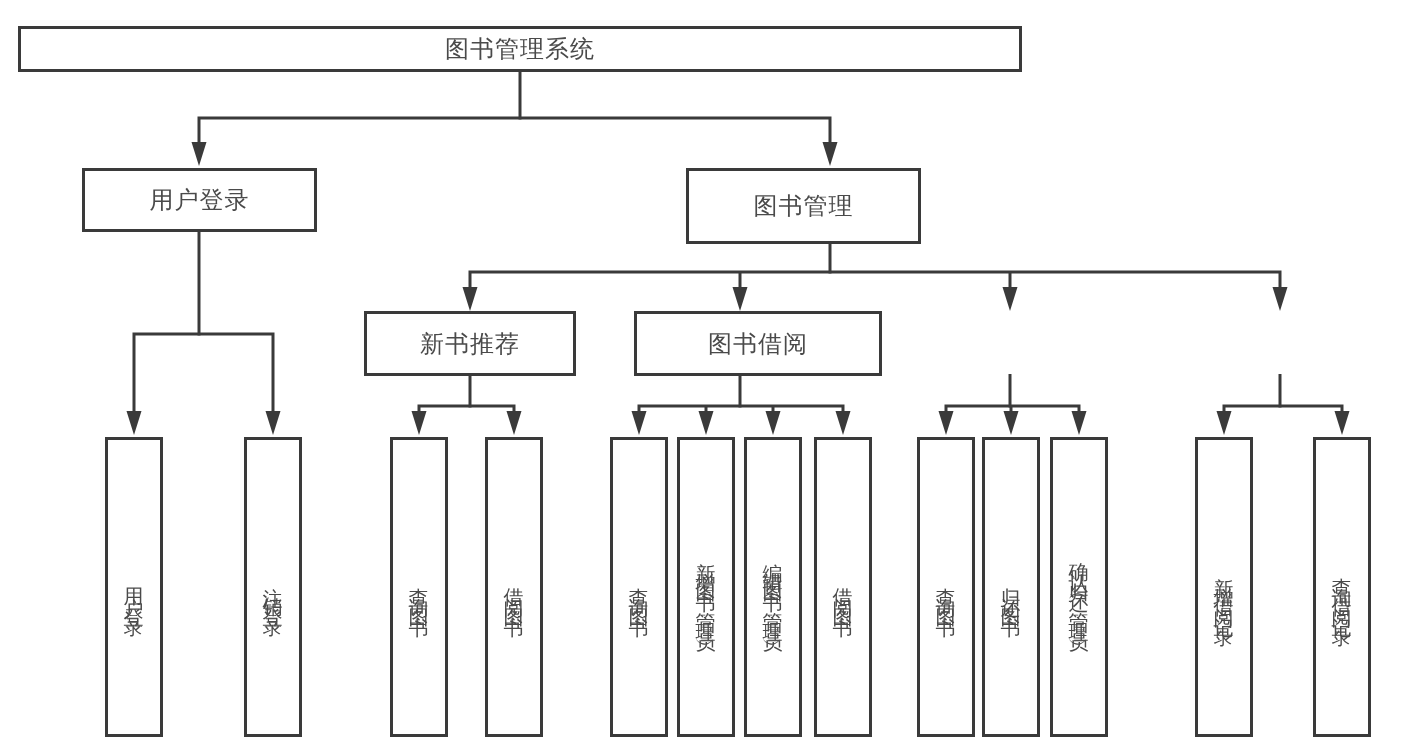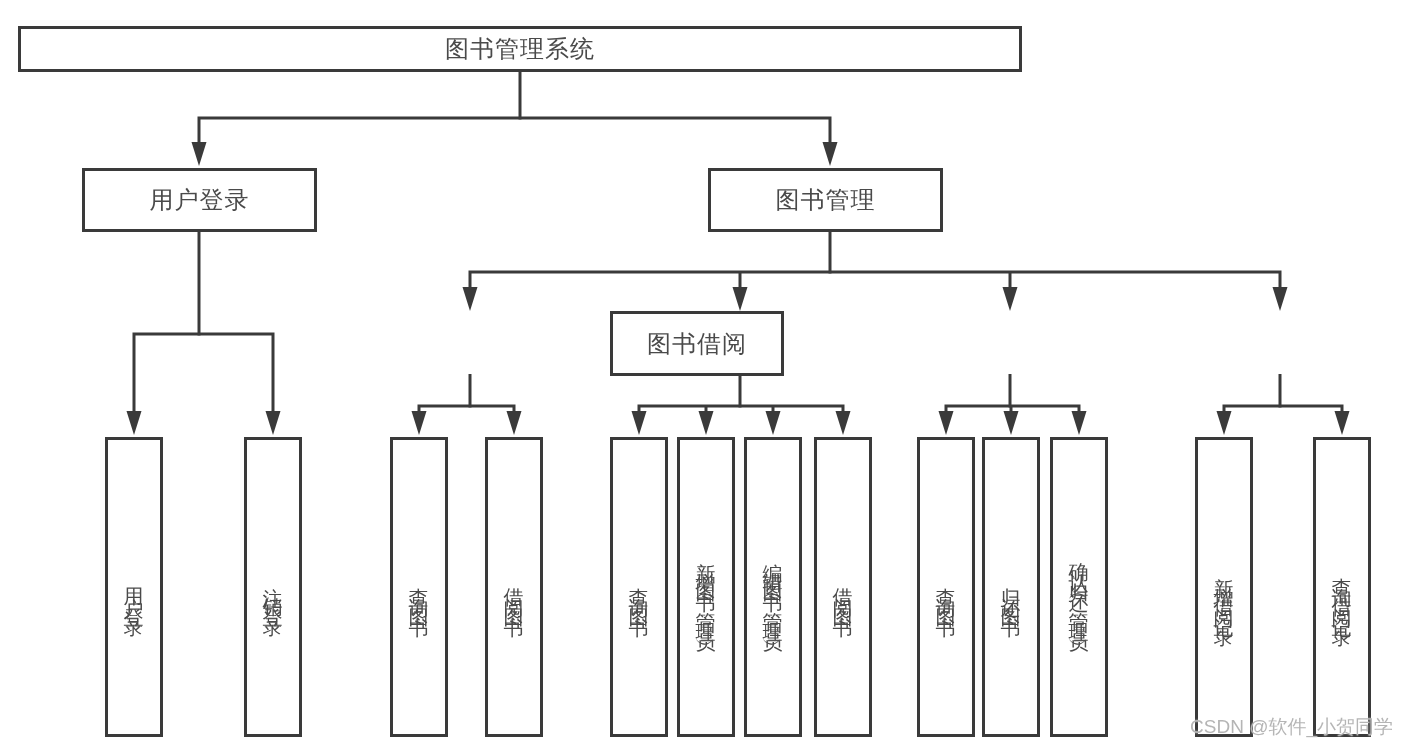--- a/index.html
+++ b/index.html
@@ -112,25 +112,28 @@
     </g>
   </svg>
 
   <div class="hbox" style="left:18px;top:13px;width:1004px;height:46px;margin-top:13px;">
     <span>图书管理系统</span>
   </div>
 
   <div class="hbox" style="left:82px;top:168px;width:235px;height:64px;">
     <span>用户登录</span>
   </div>
-  <div class="hbox" style="left:708px;top:168px;width:235px;height:64px;">
+  <div class="hbox" style="left:686px;top:168px;width:235px;height:76px;">
     <span>图书管理</span>
   </div>
 
-  <div class="hbox" style="left:610px;top:311px;width:174px;height:65px;">
+  <div class="hbox" style="left:364px;top:311px;width:212px;height:65px;">
+    <span>新书推荐</span>
+  </div>
+  <div class="hbox" style="left:634px;top:311px;width:248px;height:65px;">
     <span>图书借阅</span>
   </div>
 
   <div class="vbox" style="left:105px;">
     <span class="vlabel">用户登录</span>
   </div>
   <div class="vbox" style="left:244px;">
     <span class="vlabel">注销登录</span>
   </div>
 
@@ -164,15 +167,14 @@
     <span class="vlabel">确认归还（管理员）</span>
   </div>
 
   <div class="vbox" style="left:1195px;">
     <span class="vlabel">新增借阅记录</span>
   </div>
   <div class="vbox" style="left:1313px;">
     <span class="vlabel">查询借阅记录</span>
   </div>
 
-  <div class="watermark">CSDN @软件_小贺同学</div>
 
 </div>
 
 </body></html>

